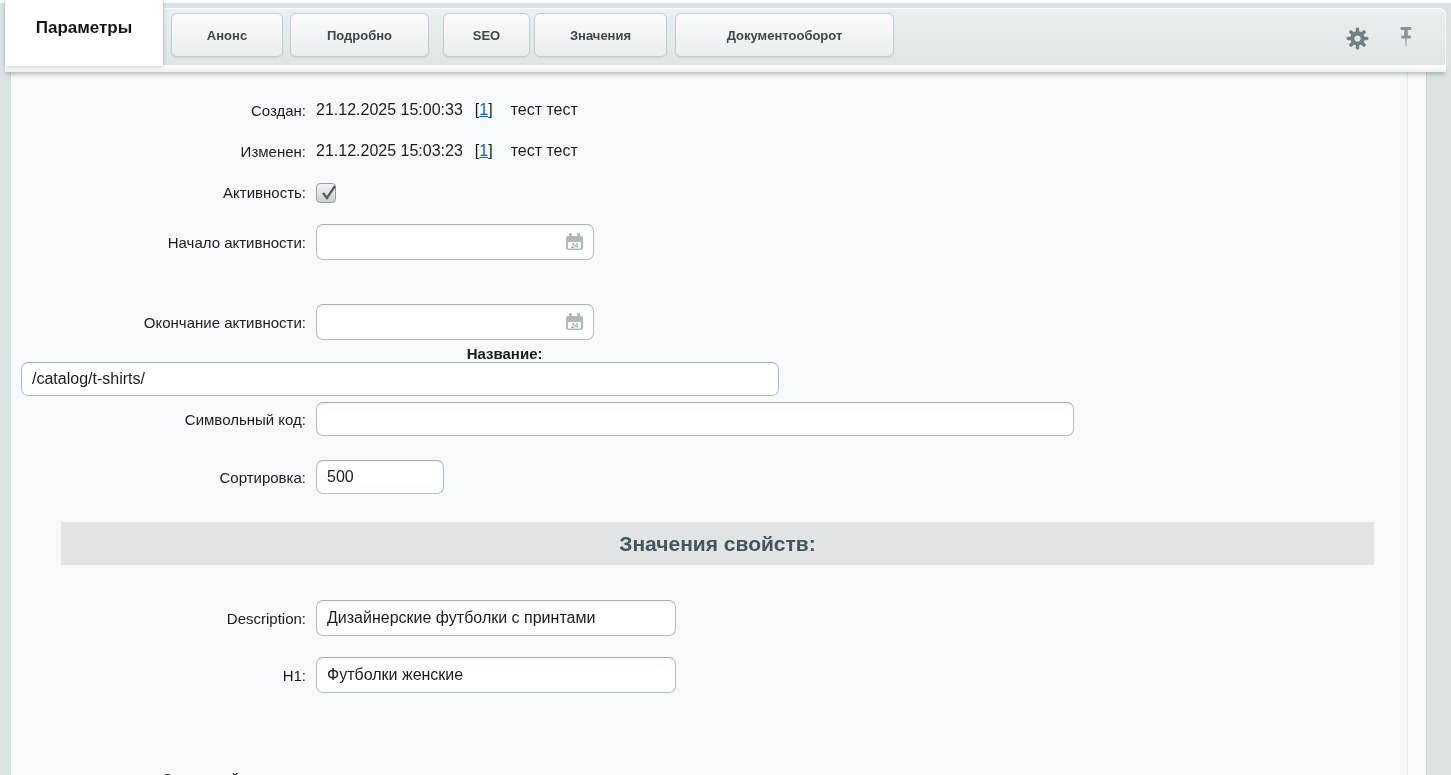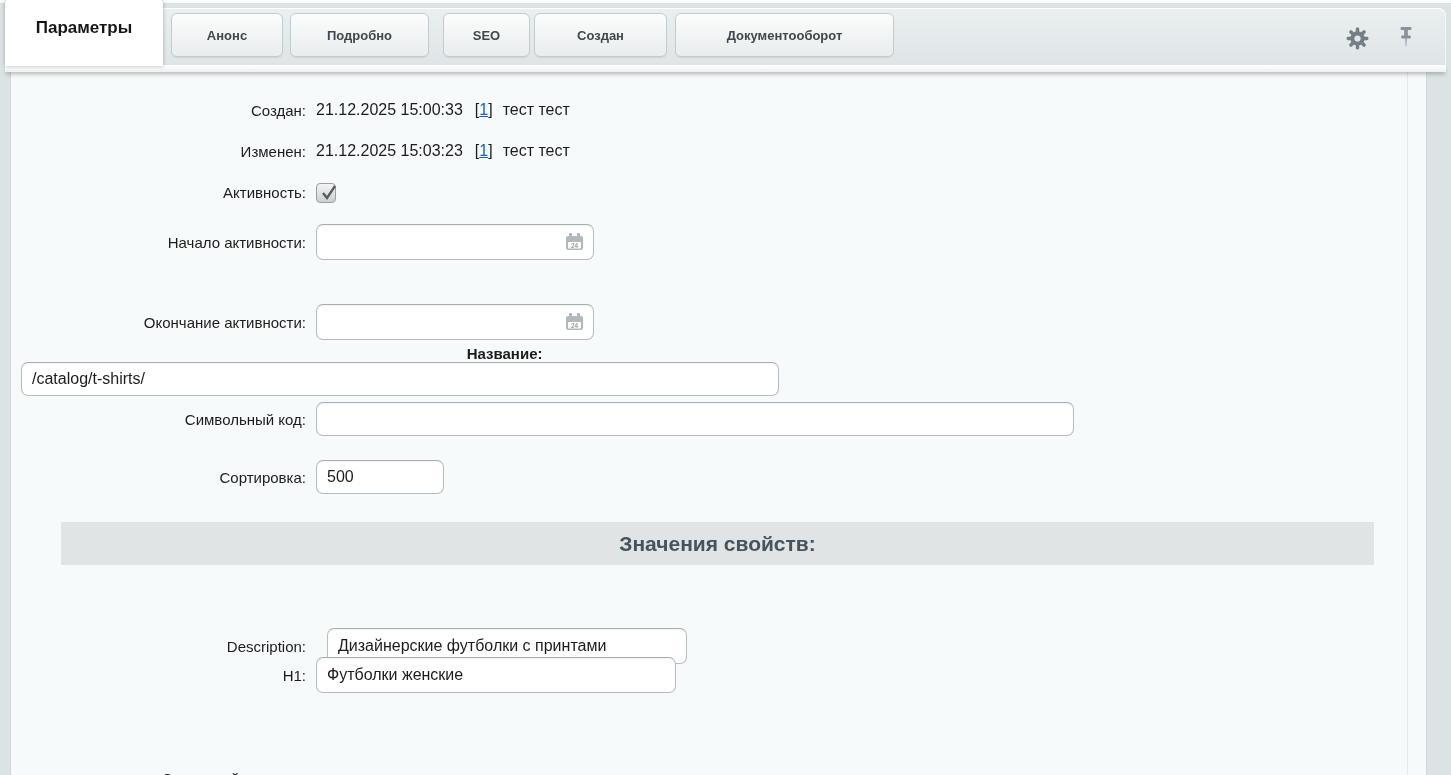--- a/index.html
+++ b/index.html
@@ -63,31 +63,31 @@
   }
   .panel::after{content:"";position:absolute;top:0;bottom:0;right:18px;width:1px;background:#e4e9ea;}
 
   .row{position:absolute;left:0;display:flex;align-items:center;white-space:nowrap;}
   .lbl{width:295px;text-align:right;font-size:15px;color:#1c1c1c;flex:none;}
   .lbl.bold{font-weight:bold;}
   .val{font-size:16px;margin-left:10px;}
   .userlink{color:#1961b8;text-decoration:underline;cursor:pointer;}
   .brk{margin-left:12px;font-size:16px;}
   .brk2{font-size:16px;}
-  .user{font-size:16px;margin-left:10px;}
+  .user{font-size:16px;margin-left:18px;}
 
   .r-created{top:25px;height:26px;}
   .r-modified{top:66px;height:26px;}
   .r-activity{top:110px;height:21px;}
   .r-activefrom{top:152px;height:36px;}
   .r-activeto{top:232px;height:36px;}
   .r-name{top:273px;height:34px;flex-direction:column;}
   .r-code{top:330px;height:34px;}
   .r-sort{top:388px;height:34px;}
-  .r-desc{top:556px;height:36px;gap:11px;}
+  .r-desc{top:528px;height:36px;}
   .r-h1{top:585px;height:36px;}
   .r-title{top:642px;height:36px;}
   .r-next{top:691px;height:30px;}
 
   .inp{
     height:100%;border:1px solid #b6bdc0;border-top-color:#a7afb2;
     border-radius:7px;background:#fff;margin-left:10px;padding:16px 10px;
     font-family:"Liberation Sans",sans-serif;font-size:16px;color:#1c1c1c;
     box-shadow:inset 0 1px 2px rgba(0,0,0,.06);box-sizing:border-box;
   }
@@ -124,21 +124,21 @@
 <div class="tab tab-1">
     <span>Анонс</span>
   </div>
 <div class="tab tab-2">
     <span>Подробно</span>
   </div>
 <div class="tab tab-3">
     <span>SEO</span>
   </div>
 <div class="tab tab-4">
-    <span>Создан</span>
+    <span>Значения</span>
   </div>
 <div class="tab tab-5">
     <span>Документооборот</span>
   </div>
 
 <div class="topicon" id="gear">
   <svg width="23" height="23" viewBox="0 0 20 20">
     <g fill="#747e83">
       <rect x="8.5" y="0.5" width="3" height="4.5" rx="1.2"></rect>
       <rect x="8.5" y="0.5" width="3" height="4.5" rx="1.2" transform="rotate(45 10 10)"></rect>

